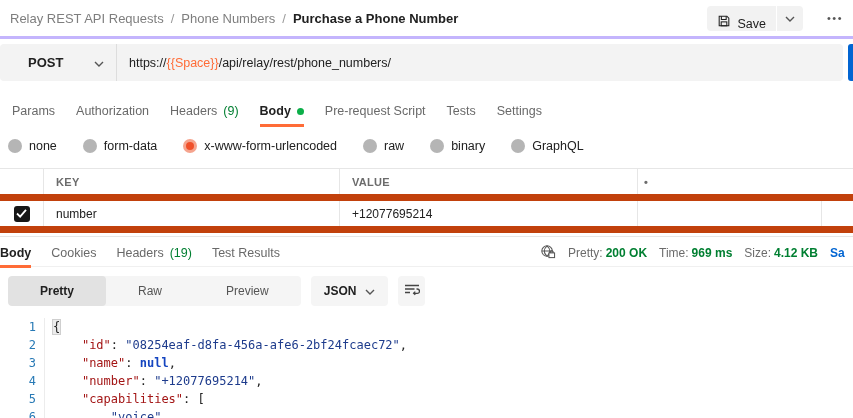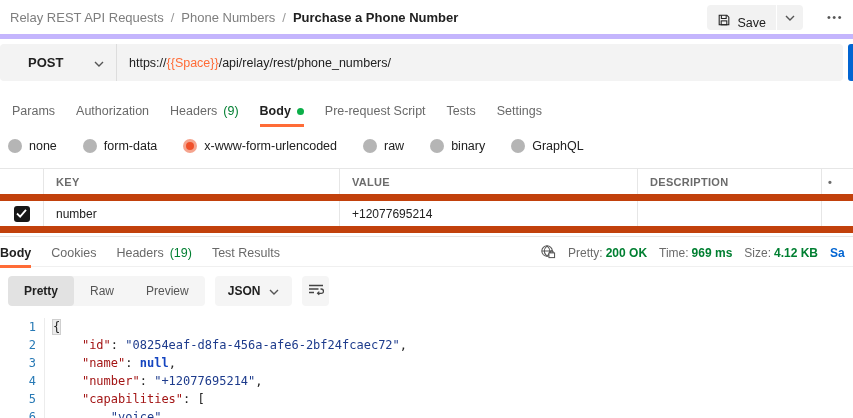--- a/index.html
+++ b/index.html
@@ -1,21 +1,21 @@
 <!DOCTYPE html>
 <html><head>
 <meta charset="utf-8">
 <style>
   * { margin:0; padding:0; box-sizing:border-box; }
   html,body { width:853px; height:418px; overflow:hidden; background:#fff;
     font-family:"Liberation Sans", sans-serif; color:#212121; }
 
   
   .topbar { position:absolute; top:0; left:0; width:853px; height:39px;
-    border-bottom:5px solid #c4b5fd; display:flex; align-items:center;
+    border-bottom:3px solid #c4b5fd; display:flex; align-items:center;
     justify-content:space-between; padding:0 10px 0 10px; }
   .breadcrumb { font-size:13px; color:#7e7e7e; display:flex; gap:7px; align-items:center; white-space:nowrap; }
   .breadcrumb .sep { color:#9a9a9a; }
   .breadcrumb .current { color:#212121; font-weight:700; }
   .topbar-actions { display:flex; align-items:center; }
   .btn-gray { background:#f2f2f2; border:none; height:25px; display:flex; align-items:center;
     gap:6px; font-size:12.5px; color:#212121; cursor:pointer; font-family:inherit; }
   .save-btn { border-radius:4px 0 0 4px; padding:0 10px;align-items:flex-end; }
   .save-caret { border-radius:0 4px 4px 0; width:26px; justify-content:center; margin-left:1px; }
   .more-btn { background:none; border:none; margin-left:24px; color:#555; font-size:11px;
@@ -74,21 +74,21 @@
     align-items:center; font-size:12px; white-space:nowrap; }
   .meta-pair { display:flex; gap:3px; }
   .meta-label { color:#6b6b6b; }
   .meta-value { color:#007f31; font-weight:600; }
   .save-resp { color:#0265d2; font-weight:600; cursor:pointer; }
 
   
   .view-bar { position:absolute; top:276px; left:8px; height:30px; display:flex; gap:10px; align-items:center; }
   .segmented { display:flex; background:#f5f5f5; border-radius:4px; height:30px;
     font-size:12px; color:#555; overflow:hidden; }
-  .segment { padding:0 16px; display:flex; align-items:center; cursor:pointer; }
+  .segment { padding:0 32px; display:flex; align-items:center; cursor:pointer; }
   .segment.active { background:#e2e2e2; color:#212121; font-weight:600; border-radius:4px; }
   .json-btn { height:30px; background:#f5f5f5; border-radius:4px; padding:0 13px; display:flex;
     align-items:center; gap:9px; font-size:12px; font-weight:600; cursor:pointer; }
   .wrap-btn { width:27px; height:30px; background:#f5f5f5; border-radius:4px; display:flex;
     align-items:center; justify-content:center; cursor:pointer; }
 
   
   .code { position:absolute; top:312px; left:0; width:853px; bottom:0; padding-top:6px;
     font-family:"DejaVu Sans Mono", monospace; font-size:12px; line-height:18px; }
   .code-line { display:flex; height:18px; }
@@ -200,21 +200,20 @@
     <span class="radio"></span>
     <span>GraphQL</span>
   </div>
 </div>
 
 <div class="ptable">
   <div class="prow phead">
     <div class="pcell c-check"></div>
     <div class="pcell c-key">KEY</div>
     <div class="pcell c-val">VALUE</div>
-    <div class="pcell c-desc">DESCRIPTION</div>
     <div class="pcell c-more">•</div>
   </div>
   <div class="prow">
     <div class="pcell c-check">
       <span class="checkbox">
         <svg width="11" height="9" viewBox="0 0 12 10" fill="none" stroke="#fff" stroke-width="2">
             <path d="M1 5l3.5 3.5L11 1"></path>
           </svg>
       </span>
     </div>

